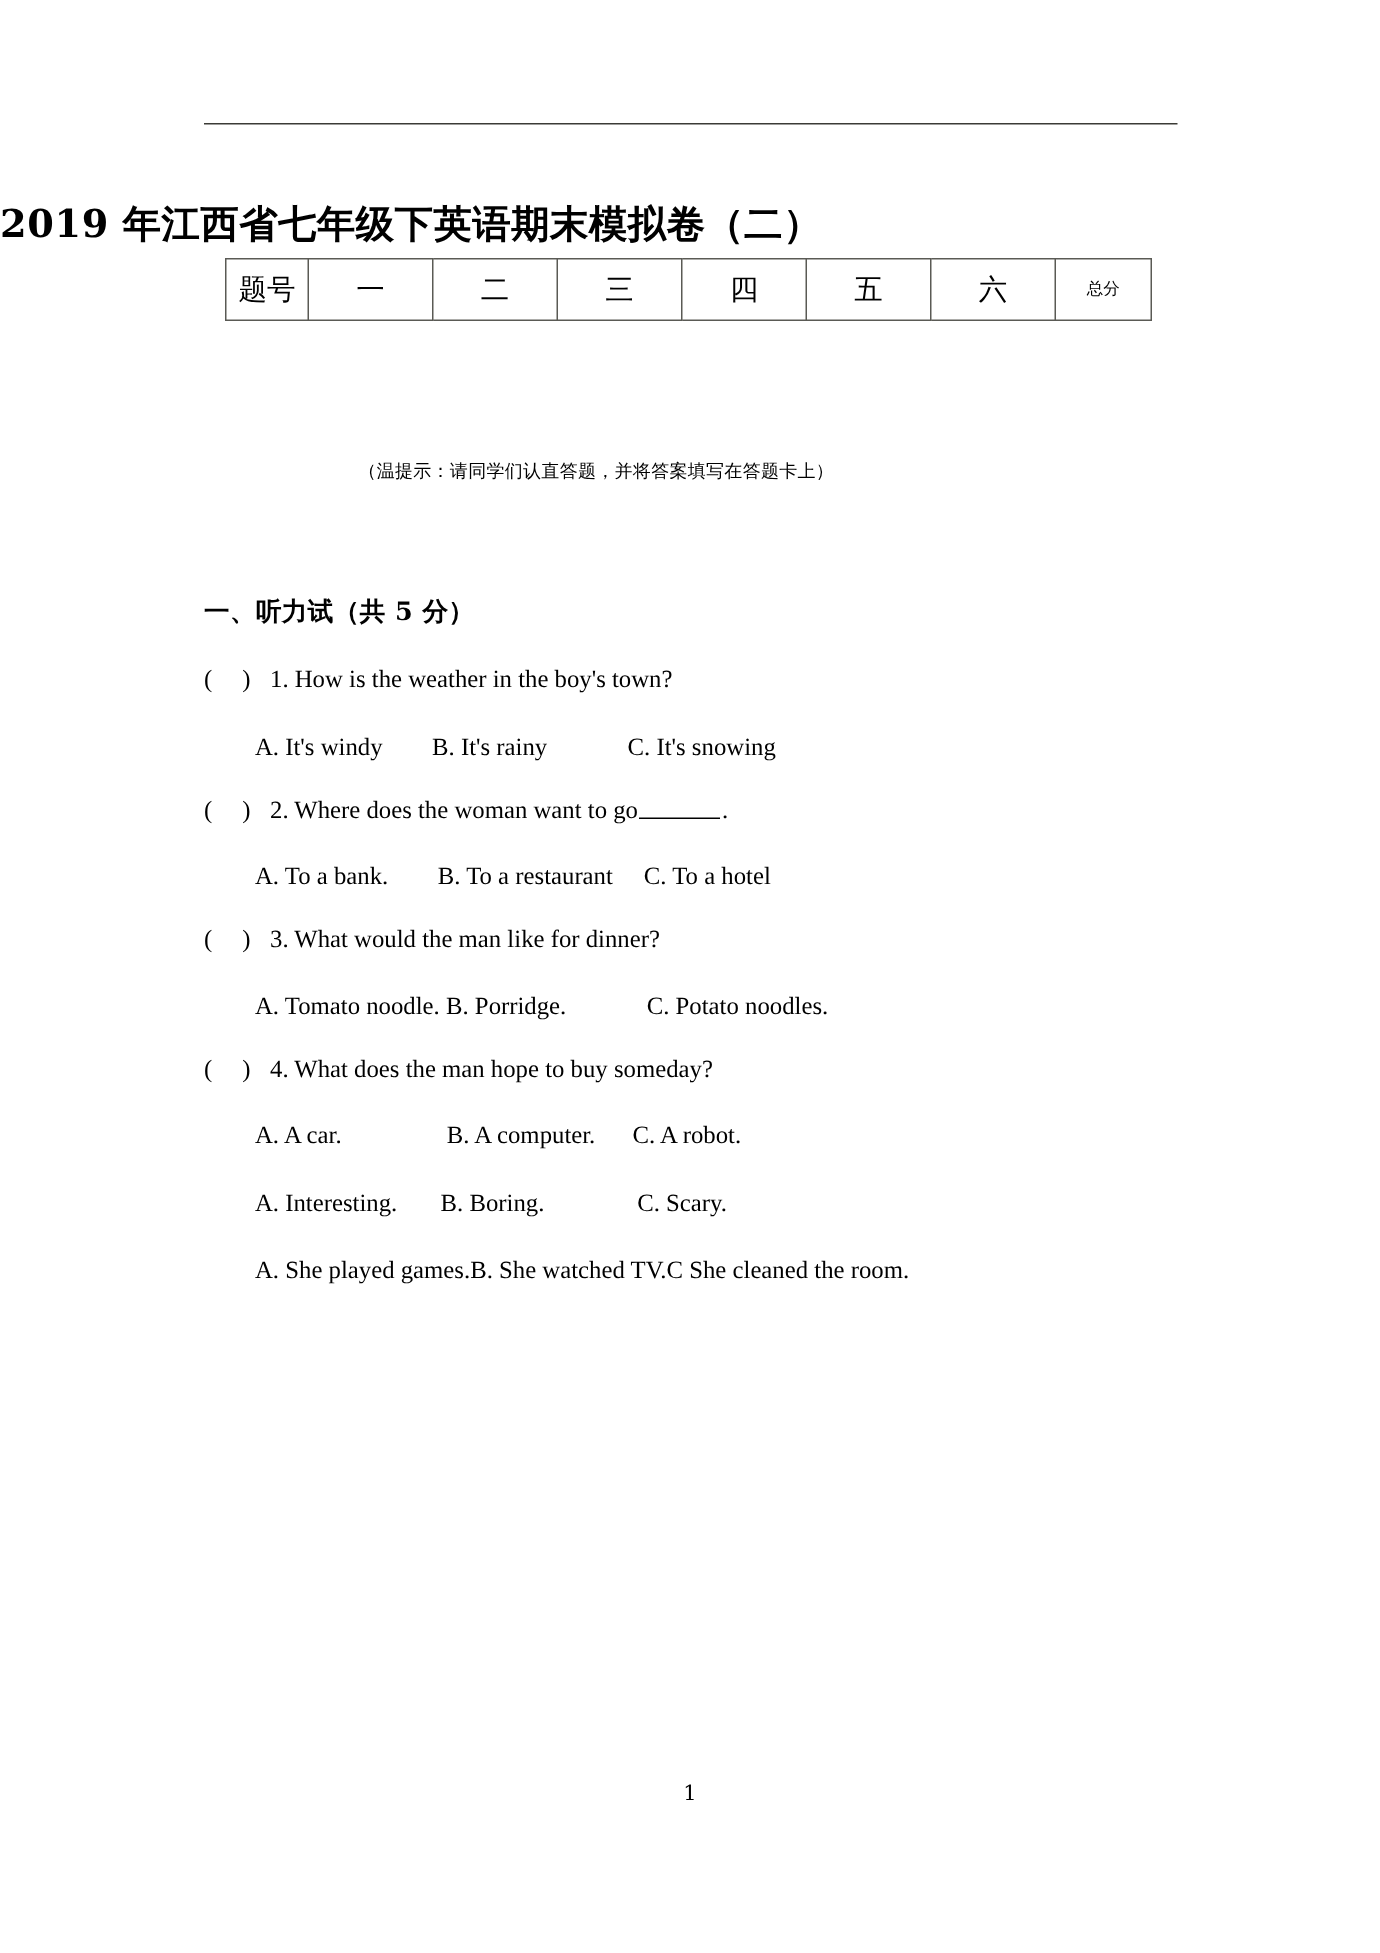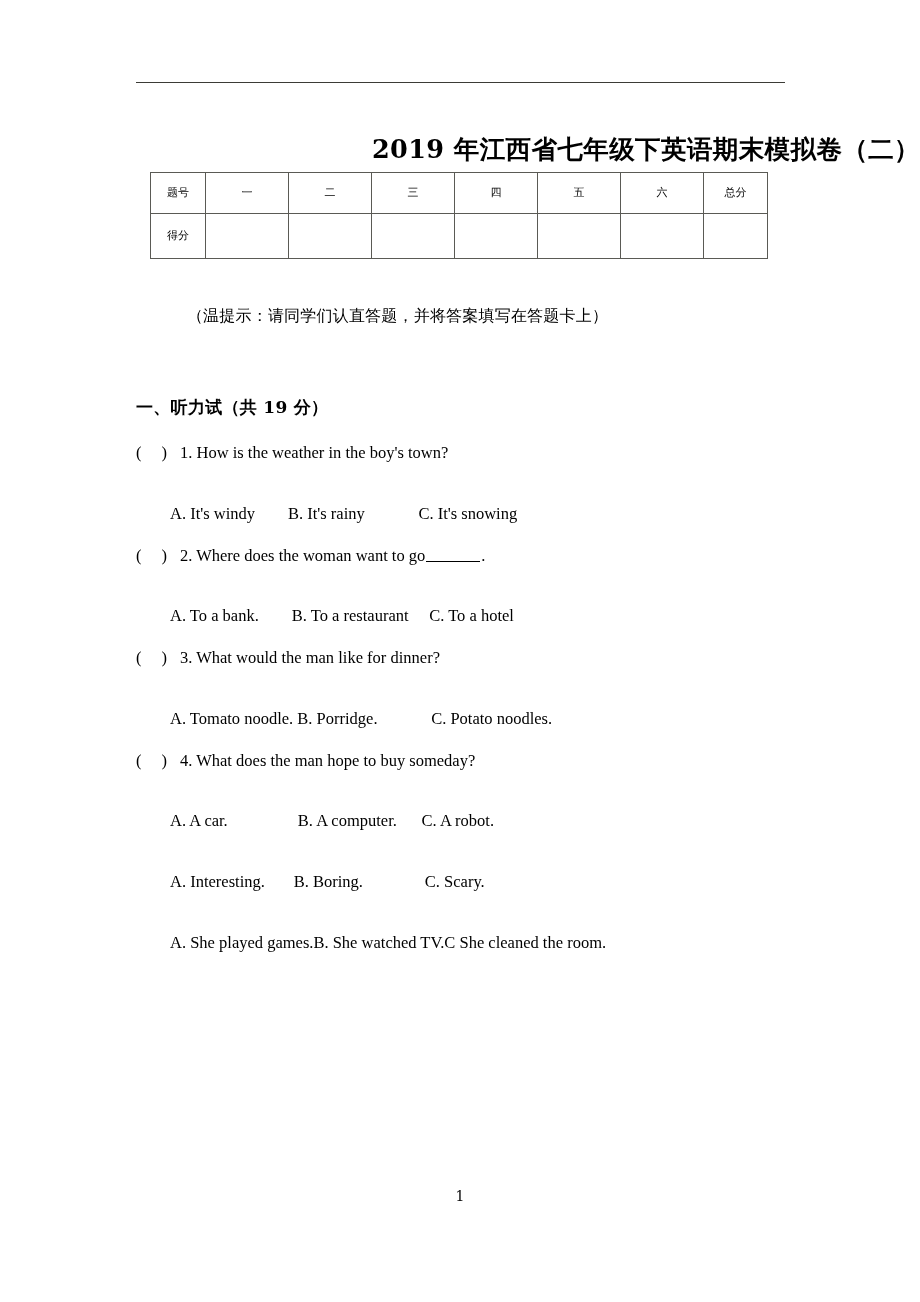--- a/index.html
+++ b/index.html
@@ -32,21 +32,21 @@
     height: 0;
     border-top: 1.6px solid #3b3b36;
   }
 
   
   .doc-title {
     position: absolute;
     left: 0;
     top: 115px;
     width: 920px;
-    text-align: right;
+    text-align: left;
     font-size: 25.5px;
     font-weight: bold;
     letter-spacing: 0.4px;
     font-family: "DejaVu Serif", "Liberation Serif", serif;
     white-space: nowrap;
   }
 
   
   .score-table-wrap {
     position: absolute;
@@ -56,38 +56,38 @@
   table.score-table {
     border-collapse: collapse;
     table-layout: fixed;
     width: 616px;
   }
   table.score-table td {
     border: 1px solid #5a5a55;
     height: 40px;
     text-align: center;
     vertical-align: middle;
-    font-size: 11px;
+    font-size: 19px;
     font-family: "DejaVu Serif", "Liberation Serif", serif;
     padding: 0;
     line-height: 1.1;
   }
   table.score-table td.lbl { width: 54px; }
   table.score-table td.num { width: 82px; }
   table.score-table td.tot { width: 63px; font-size: 11px; }
   table.score-table tr.row-scores td { height: 44px; }
 
   
   .tip-note {
     position: absolute;
     left: 0;
     top: 306px;
     width: 795px;
     text-align: center;
-    font-size: 16px;
+    font-size: 12px;
     font-family: "DejaVu Sans", "Liberation Sans", sans-serif;
     letter-spacing: 0.2px;
     white-space: nowrap;
   }
 
   
   .content {
     position: absolute;
     left: 136px;
     top: 396px;
@@ -131,21 +131,21 @@
     display: inline-block;
     width: 54px;
     border-bottom: 1px solid #000;
     height: 13px;
     margin: 0 1px -1px 1px;
   }
 
   .q-options {
     font-size: 16.5px;
     line-height: 1.5;
-    margin-top: 36px;
+    margin-top: 20px;
     margin-left: 34px;
     white-space: pre;
   }
 
   
   .page-number {
     position: absolute;
     left: 0;
     top: 1188px;
     width: 920px;
@@ -169,39 +169,29 @@
         <tr class="row-headers">
           <td class="lbl">题号</td>
           <td class="num">一</td>
           <td class="num">二</td>
           <td class="num">三</td>
           <td class="num">四</td>
           <td class="num">五</td>
           <td class="num">六</td>
           <td class="tot">总分</td>
         </tr>
-        <tr class="row-scores">
-          <td class="lbl">得分</td>
-          <td class="num"></td>
-          <td class="num"></td>
-          <td class="num"></td>
-          <td class="num"></td>
-          <td class="num"></td>
-          <td class="num"></td>
-          <td class="tot"></td>
-        </tr>
       </tbody>
     </table>
   </div>
 
   <div class="tip-note">（温提示：请同学们认直答题，并将答案填写在答题卡上）</div>
 
   <div class="content">
 
-    <div class="section-heading">一、听力试（共 19 分）</div>
+    <div class="section-heading">一、听力试（共 5 分）</div>
 
 
     <div class="q-block">
       <div class="q-stem">
         <span class="q-paren"><span class="p-open">(</span><span>)</span></span><span>1.</span> <span>How is the weather in the boy's town?</span>
       </div>
       <div class="q-options">A. It's windy        B. It's rainy             C. It's snowing</div>
     </div>
 
     <div class="q-block">

